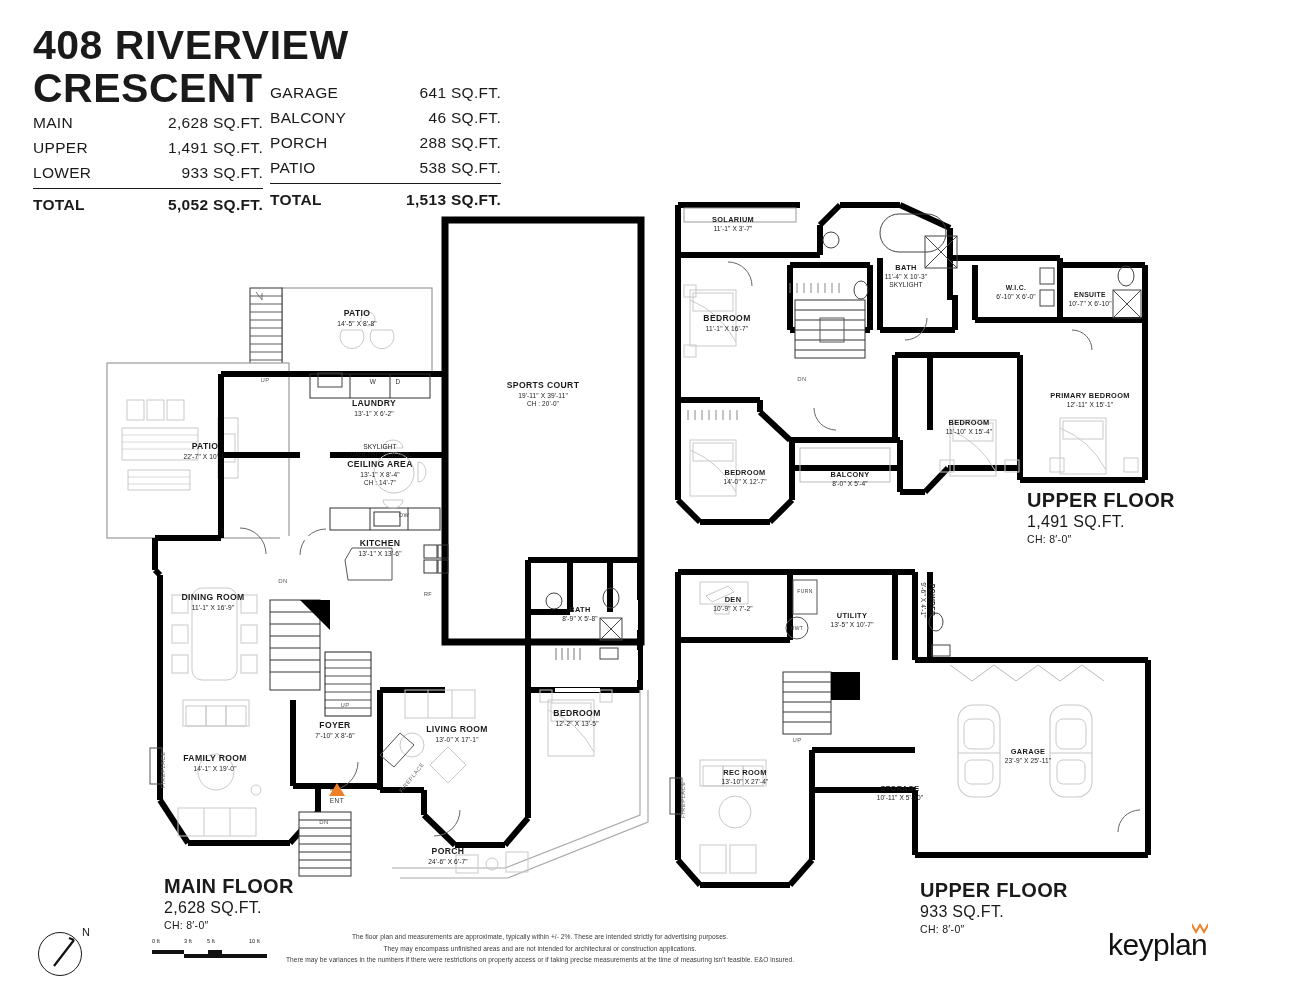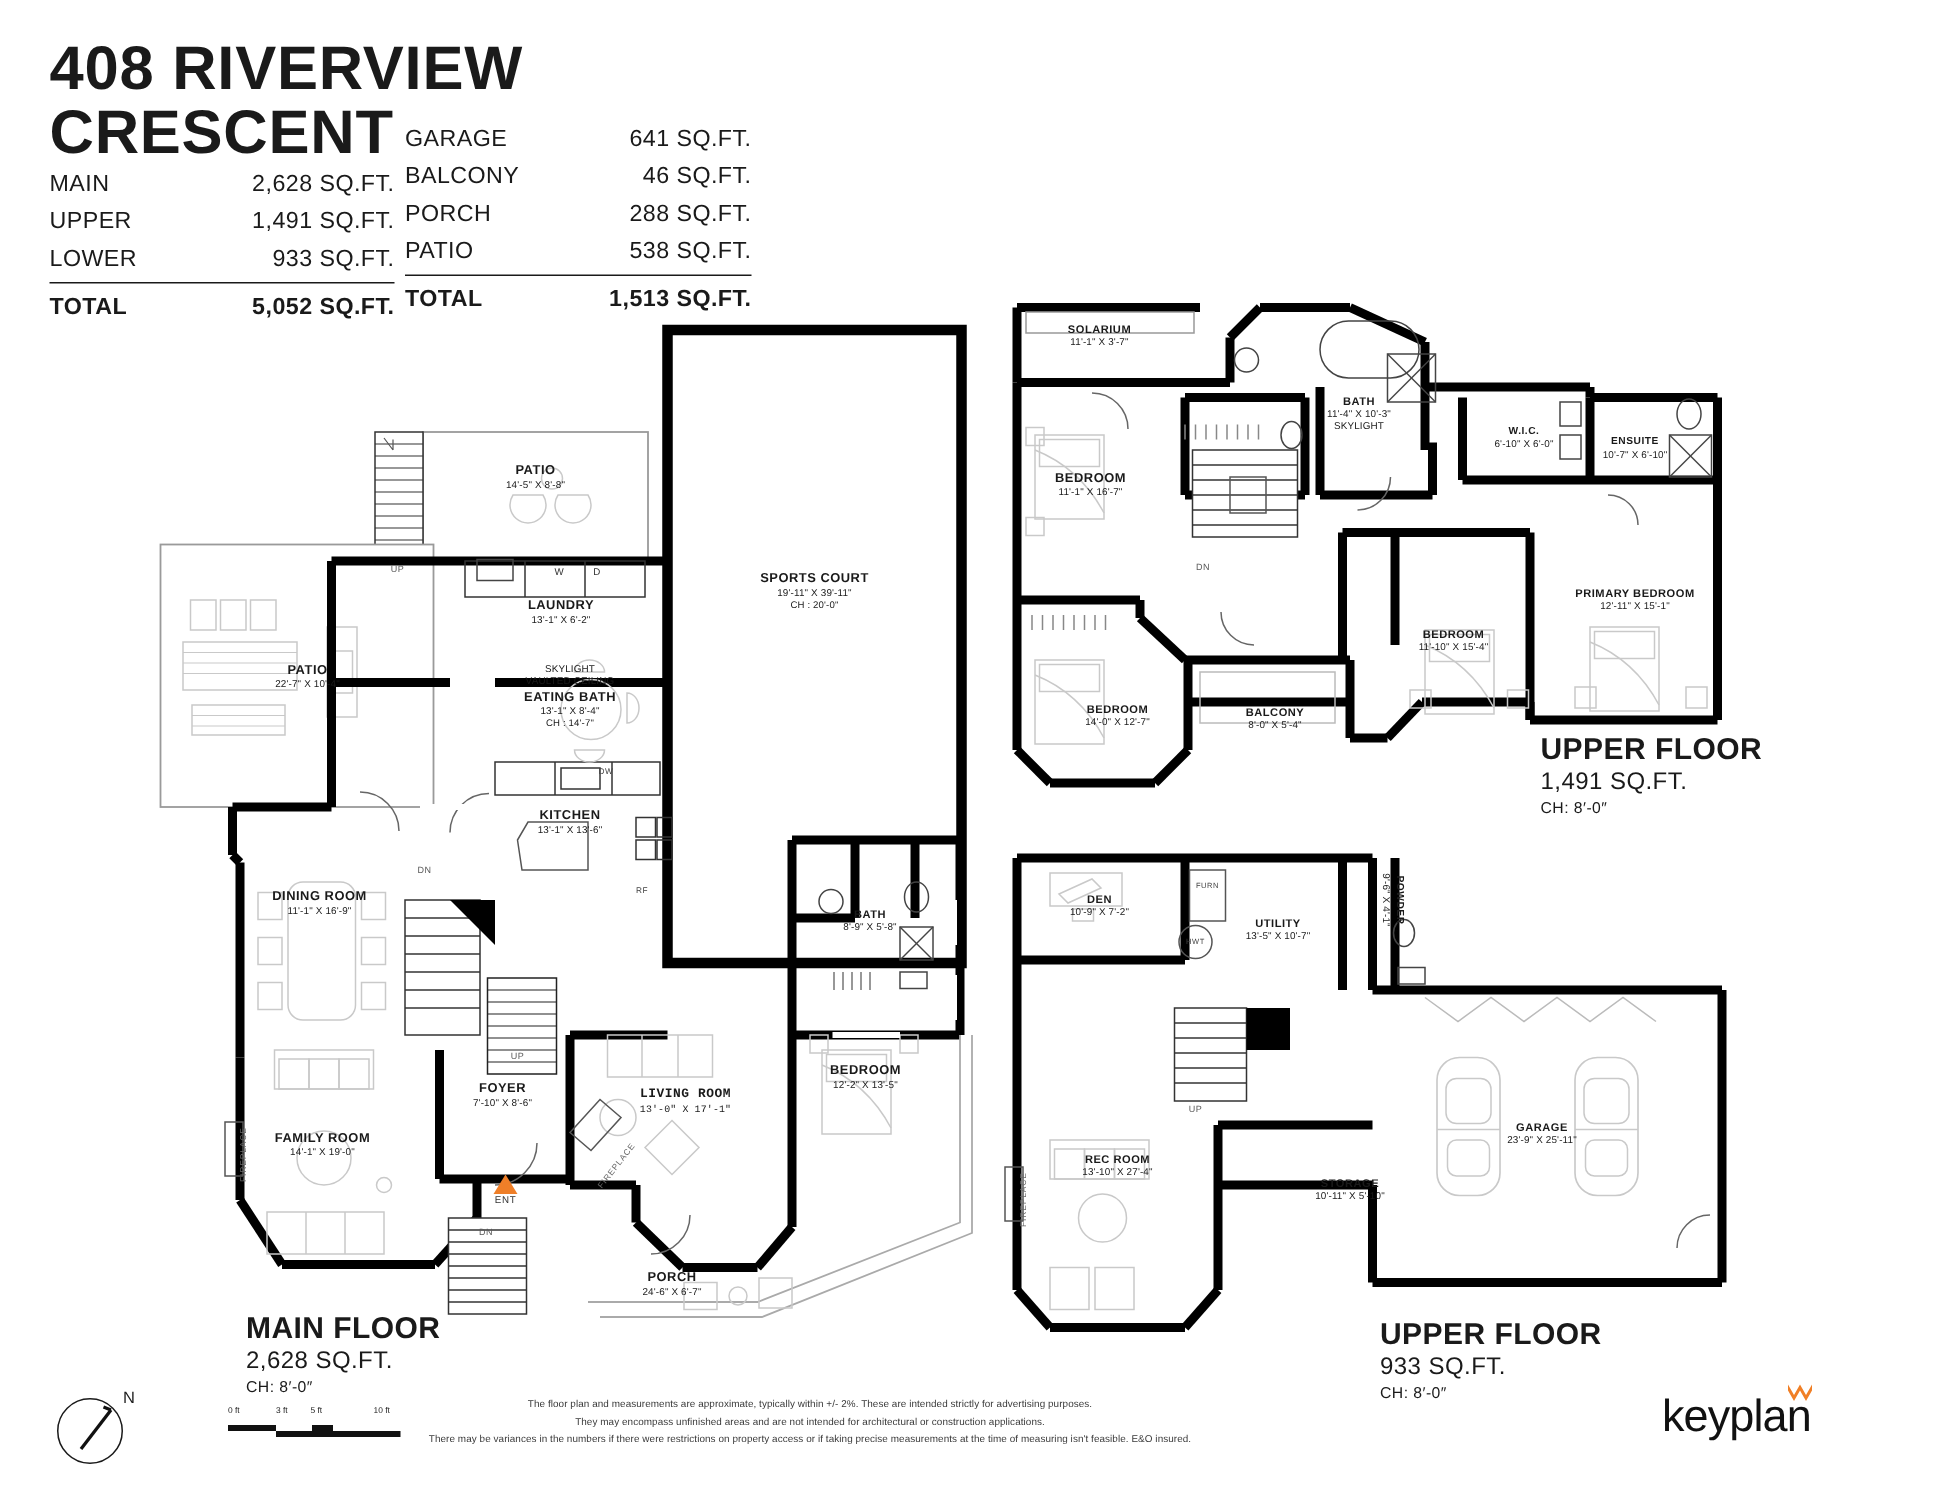--- a/index.html
+++ b/index.html
@@ -538,21 +538,21 @@
     <span class="nm">PATIO</span>
     <span class="dm">22'-7"  X  10'-4"</span>
   </div>
   <div class="rlabel" style="left:374px;top:398px;">
     <span class="nm">LAUNDRY</span>
     <span class="dm">13'-1"   X   6'-2"</span>
   </div>
   <div class="rlabel" style="left:380px;top:443px;">
     <span class="nt">SKYLIGHT</span>
     <span class="nt">VAULTED CEILING</span>
-    <span class="nm">EATING BATH</span>
+    <span class="nm">CEILING AREA</span>
     <span class="dm">13'-1"   X   8'-4"</span>
     <span class="ch">CH : 14'-7"</span>
   </div>
   <div class="rlabel" style="left:380px;top:538px;">
     <span class="nm">KITCHEN</span>
     <span class="dm">13'-1"   X   13'-6"</span>
   </div>
   <div class="rlabel" style="left:543px;top:380px;">
     <span class="nm">SPORTS COURT</span>
     <span class="dm">19'-11"  X  39'-11"</span>
@@ -563,21 +563,21 @@
     <span class="dm">11'-1"   X   16'-9"</span>
   </div>
   <div class="rlabel" style="left:215px;top:753px;">
     <span class="nm">FAMILY ROOM</span>
     <span class="dm">14'-1"   X   19'-0"</span>
   </div>
   <div class="rlabel" style="left:335px;top:720px;">
     <span class="nm">FOYER</span>
     <span class="dm">7'-10"   X   8'-6"</span>
   </div>
-  <div class="rlabel" style="left:457px;top:724px;font-family:Liberation Mono, monospace;">
+  <div class="rlabel" style="left:457px;top:724px;">
     <span class="nm">LIVING ROOM</span>
     <span class="dm">13'-0"   X   17'-1"</span>
   </div>
   <div class="rlabel sm" style="left:580px;top:605px;">
     <span class="nm">BATH</span>
     <span class="dm">8'-9"   X   5'-8"</span>
   </div>
   <div class="rlabel" style="left:577px;top:708px;">
     <span class="nm">BEDROOM</span>
     <span class="dm">12'-2"   X   13'-5"</span>

